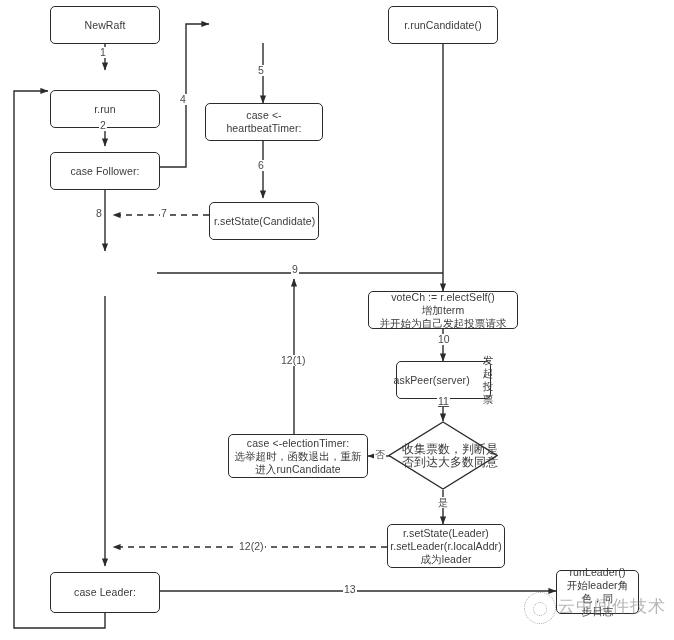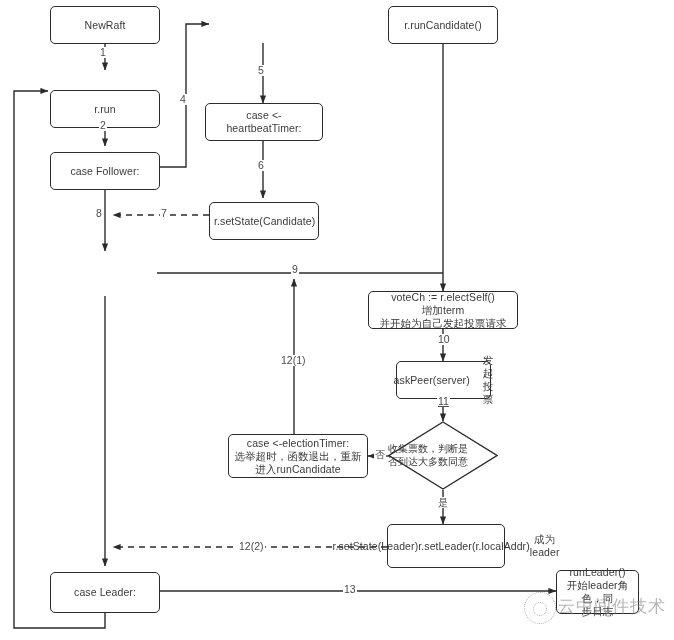--- a/index.html
+++ b/index.html
@@ -49,23 +49,23 @@
   }
   .diamond-wrap svg { display: block; }
   .diamond-label {
     position: absolute;
     left: 0;
     top: 0;
     width: 100%;
     height: 100%;
     display: flex;
     align-items: center;
-    justify-content: flex-start;
+    justify-content: flex-end;
     text-align: center;
-    font-size: 10px;
+    font-size: 12px;
     line-height: 12.5px;
     color: #3a3a3a;
     pointer-events: none;
   }
   .edge-label {
     position: absolute;
     color: #4a4a4a;
     font-size: 10.5px;
     line-height: 11px;
     background: #ffffff;
@@ -212,21 +212,21 @@
       </div>
     </div>
   </div>
 
   <div class="node" style="left:228px; top:434px; width:140px; height:44px; flex-direction:column;">
     <span>case &lt;-electionTimer:</span>
     <span>选举超时，函数退出，重新</span>
     <span>进入runCandidate</span>
   </div>
 
-  <div class="node" style="left:387px; top:524px; width:118px; height:44px; flex-direction:row;">
+  <div class="node" style="left:387px; top:524px; width:118px; height:44px; flex-direction:column;">
     <span>r.setState(Leader)</span>
     <span>r.setLeader(r.localAddr)</span>
     <span>成为leader</span>
   </div>
 
   <div class="node" style="left:556px; top:570px; width:83px; height:44px; flex-direction:column;">
     <span>runLeader()</span>
     <span>开始leader角色，同</span>
     <span>步日志</span>
   </div>

